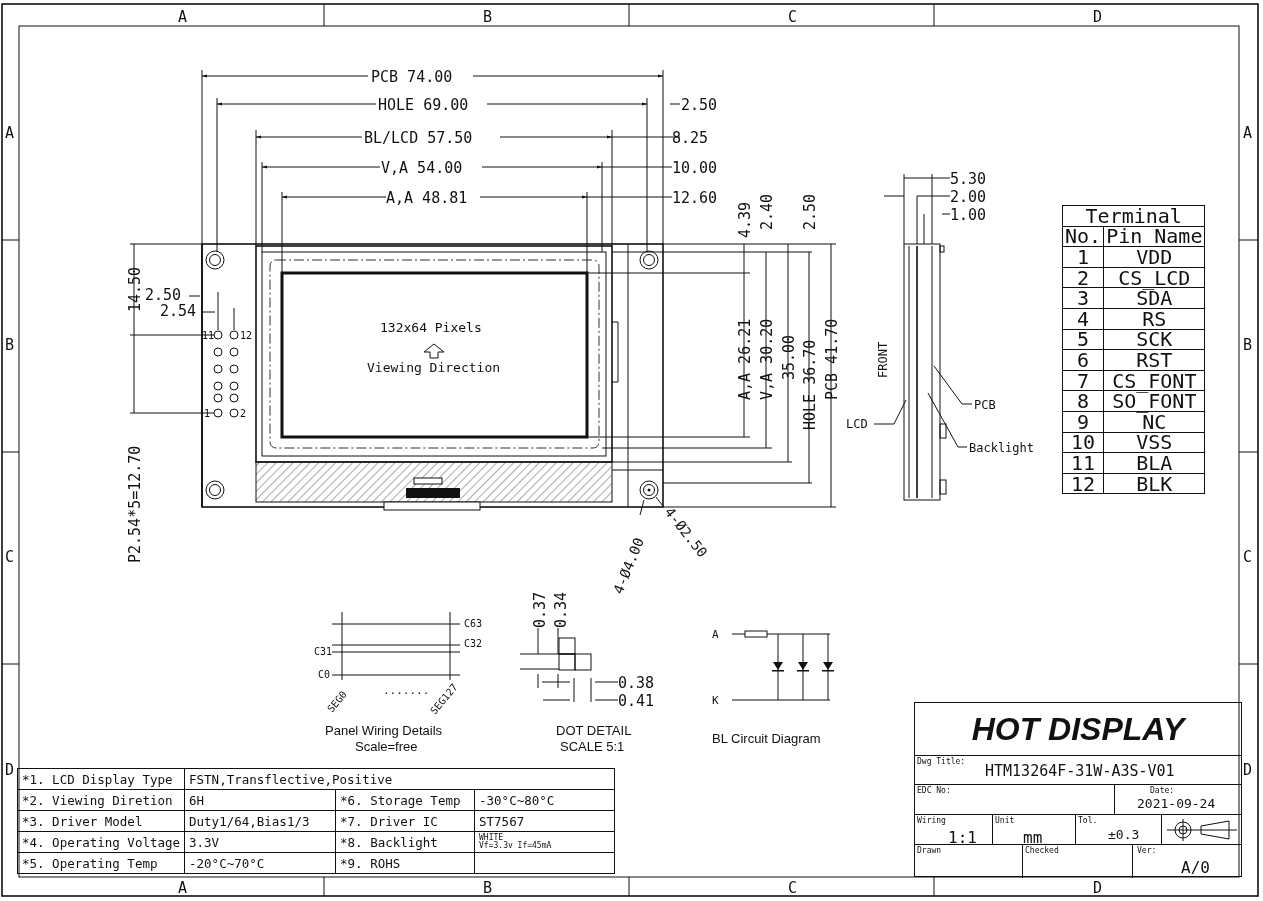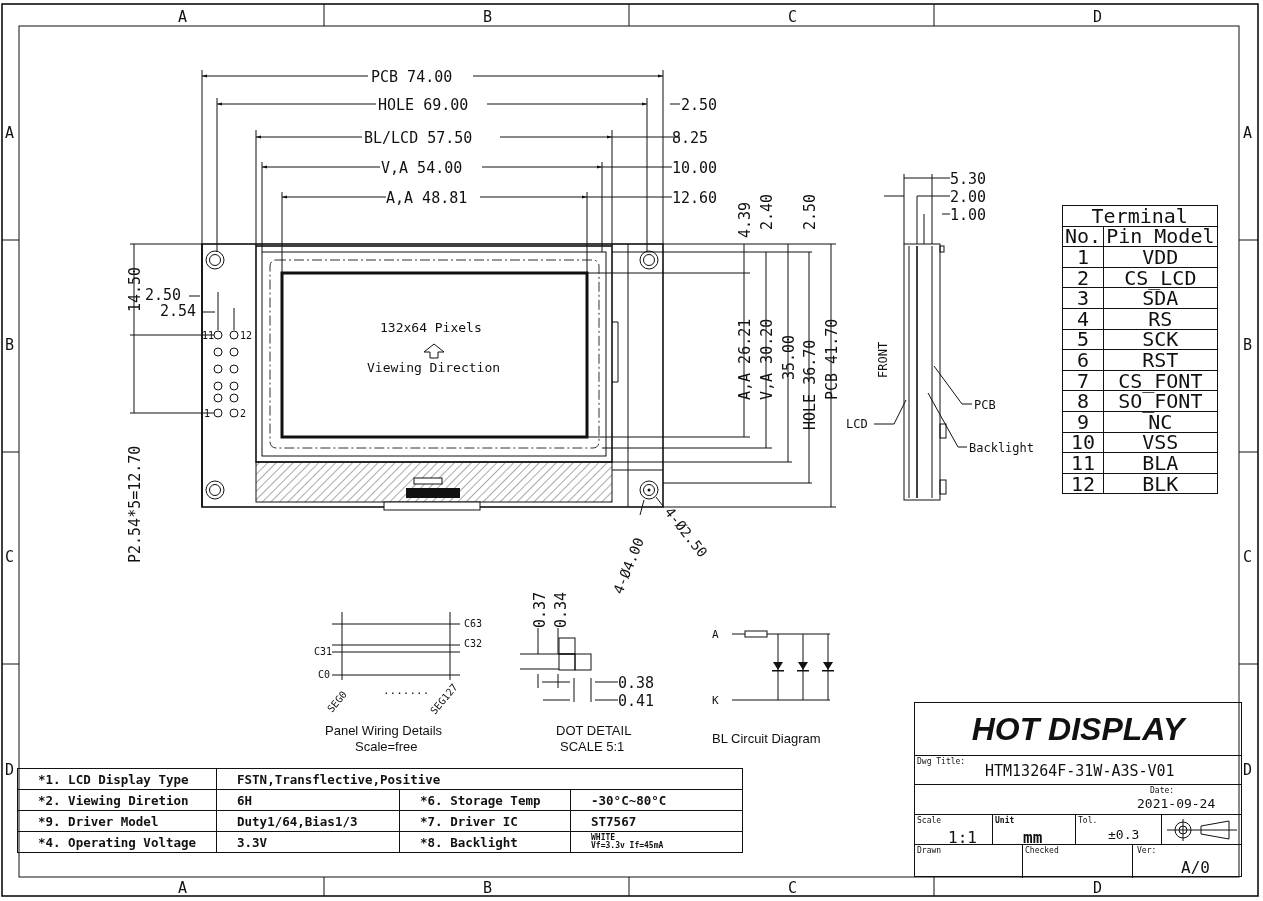--- a/index.html
+++ b/index.html
@@ -5,21 +5,21 @@
   html,body{margin:0;padding:0;background:#fff;}
   body{width:1263px;height:901px;overflow:hidden;font-family:"DejaVu Sans Mono","Liberation Mono",monospace;color:#111;}
   #sheet{position:absolute;left:0;top:0;width:1263px;height:901px;}
   svg{position:absolute;left:0;top:0;}
   .t{font-family:"DejaVu Sans Mono","Liberation Mono",monospace;fill:#111;}
   .ts{font-family:"Liberation Sans","DejaVu Sans",sans-serif;fill:#111;}
   .ln{stroke:#111;stroke-width:1;fill:none;}
   .lnb{stroke:#111;stroke-width:1.6;fill:none;}
   .dash{stroke:#333;stroke-width:1;fill:none;stroke-dasharray:10 3 2 3;}
   table.spec{position:absolute;left:17px;top:768px;border-collapse:collapse;font-size:12.5px;}
-  table.spec td{border:1px solid #111;padding:0 20px;height:20px;white-space:nowrap;font-weight:bold;}
+  table.spec td{border:1px solid #111;padding:0 4px;height:20px;white-space:nowrap;}
   table.term{position:absolute;left:1062px;top:205px;border-collapse:collapse;font-size:20px;}
   table.term td{border:1px solid #111;padding:0 2px;height:19.6px;line-height:18px;text-align:center;white-space:nowrap;}
   .tb{position:absolute;left:914px;top:702px;width:328px;height:175px;border:1px solid #111;box-sizing:border-box;}
   .tb .row{position:absolute;left:0;width:100%;border-bottom:1px solid #111;box-sizing:border-box;}
   .tb .cell{position:absolute;top:0;height:100%;border-right:1px solid #111;box-sizing:border-box;}
   .lbl{position:absolute;left:2px;top:1px;font-size:8px;}
   .val{position:absolute;font-size:16px;}
 </style>
 </head>
 <body>
@@ -306,21 +306,21 @@
   </g>
 </svg>
 
 <table class="term">
   <tbody>
         <tr>
           <td colspan="2">Terminal</td>
         </tr>
   <tr>
           <td>No.</td>
-          <td>Pin Model</td>
+          <td>Pin Name</td>
         </tr>
   <tr>
           <td>1</td>
           <td style="width:96px">VDD</td>
         </tr>
   <tr>
           <td>2</td>
           <td>CS_LCD</td>
         </tr>
   <tr>
@@ -372,55 +372,64 @@
     <td style="width:148px">*1. LCD Display Type</td>
     <td colspan="3">FSTN,Transflective,Positive</td>
   </tr>
   <tr>
     <td>*2. Viewing Diretion</td>
     <td style="width:142px">6H</td>
     <td style="width:130px">*6. Storage Temp</td>
     <td style="width:131px">-30°C~80°C</td>
   </tr>
   <tr>
-    <td>*9. Driver Model</td>
+    <td>*3. Driver Model</td>
     <td>Duty1/64,Bias1/3</td>
     <td>*7. Driver IC</td>
     <td>ST7567</td>
   </tr>
   <tr>
     <td>*4. Operating Voltage</td>
     <td>3.3V</td>
     <td>*8. Backlight</td>
     <td style="font-size:8px;line-height:8px;">
             <div>WHITE</div>
             <div>Vf=3.3v If=45mA</div>
           </td>
+  </tr>
+  <tr>
+    <td>*5. Operating Temp</td>
+    <td>-20°C~70°C</td>
+    <td>*9. ROHS</td>
+    <td></td>
   </tr>
 </tbody>
     </table>
 
 <div class="tb">
   <div class="row" style="top:0;height:53px;">
     <div style="position:absolute;left:0;width:100%;top:8px;text-align:center;font-family:'Liberation Sans',sans-serif;font-weight:bold;font-style:italic;font-size:32px;">HOT DISPLAY</div>
   </div>
   <div class="row" style="top:53px;height:29px;">
     <span class="lbl">Dwg Title:</span>
     <span class="val" style="left:70px;top:6px;font-size:15px;">HTM13264F-31W-A3S-V01</span>
   </div>
   <div class="row" style="top:82px;height:30px;">
+    <div class="cell" style="left:0;width:200px;">
+          <span class="lbl">EDC No:</span>
+        </div>
     <span class="lbl" style="left:204px;padding-left:31px;">Date:</span>
     <span class="val" style="left:222px;top:11px;font-size:13px;">2021-09-24</span>
   </div>
   <div class="row" style="top:112px;height:30px;">
     <div class="cell" style="left:0;width:78px;">
-          <span class="lbl">Scale</span>
+          <span class="lbl">Wiring</span>
           <span class="val" style="left:33px;top:13px;">1:1</span>
         </div>
-    <div class="cell" style="left:78px;width:83px;font-weight:bold;">
+    <div class="cell" style="left:78px;width:83px;">
           <span class="lbl">Unit</span>
           <span class="val" style="left:30px;top:13px;">mm</span>
         </div>
     <div class="cell" style="left:161px;width:86px;">
           <span class="lbl">Tol.</span>
           <span class="val" style="left:32px;top:12px;font-size:13px;">±0.3</span>
         </div>
     <svg style="position:absolute;left:248px;top:2px;" width="78" height="26">
       <line x1="4" y1="13" x2="74" y2="13" stroke="#111"></line>
       <circle cx="20" cy="13" r="8" fill="none" stroke="#111"></circle>

